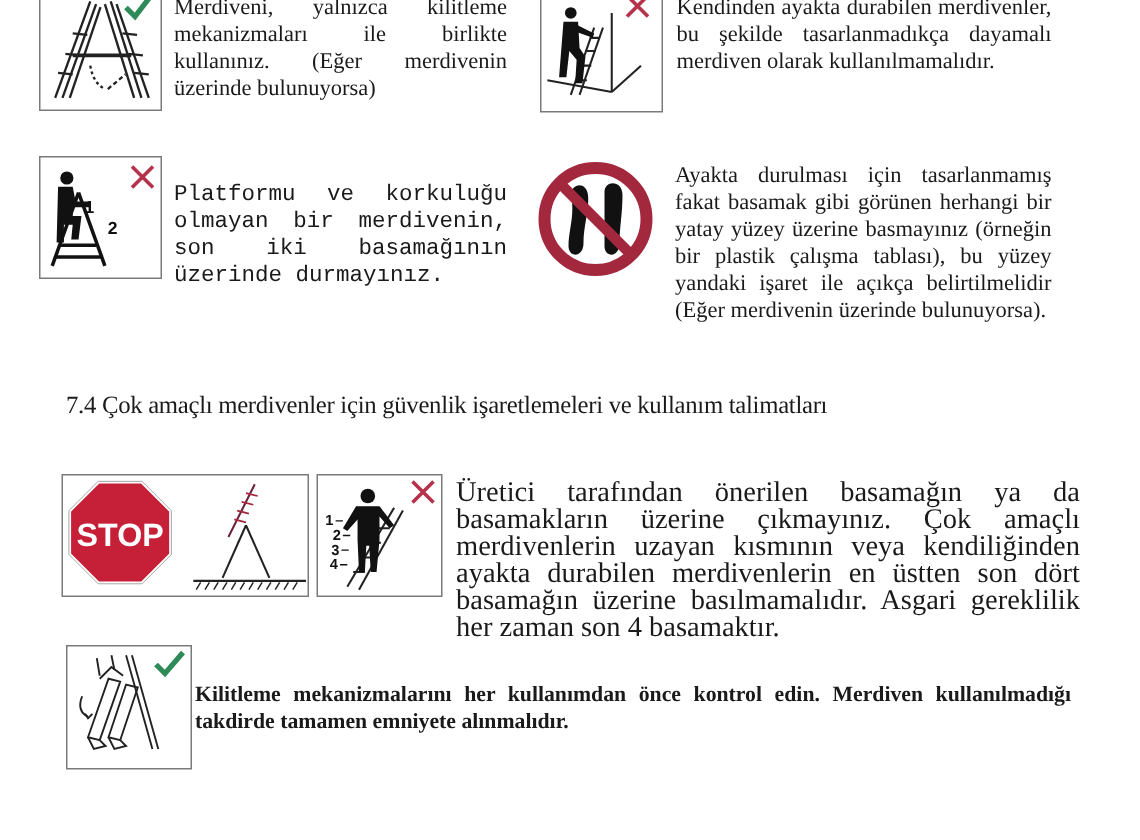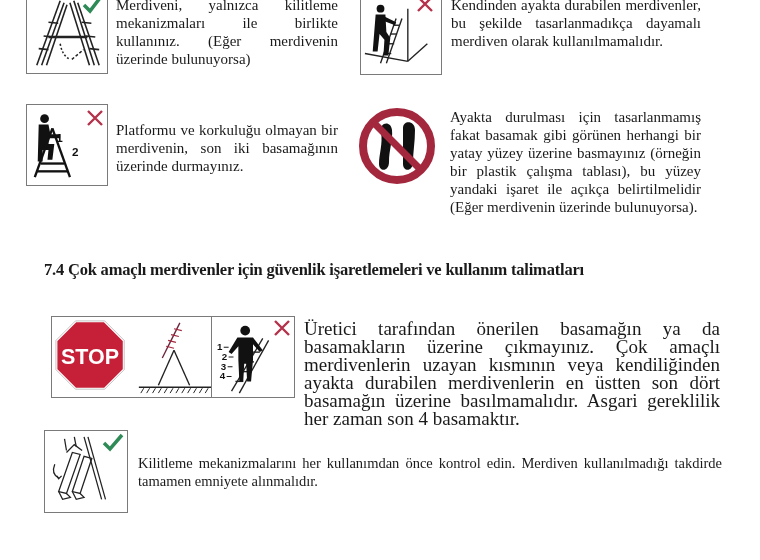--- a/index.html
+++ b/index.html
@@ -2,21 +2,21 @@
 <html><head>
 <meta charset="utf-8">
 <style>
   html, body { margin:0; padding:0; background:#ffffff; }
   body { width:760px; height:560px; position:relative; overflow:hidden;
          font-family:"Liberation Serif", "DejaVu Serif", serif; color:#1a1a1a; }
   .box { position:absolute; border:1px solid #7a7a7a; background:#fff; box-sizing:border-box; }
   .box svg { position:absolute; left:0; top:0; width:100%; height:100%; }
   .txt { position:absolute; font-size:15px; line-height:18px; }
   .just { text-align:justify; text-align-last:left; }
-  .heading { position:absolute; left:44px; top:260px; font-weight:bold; font-size:16.5px; letter-spacing:-0.2px;text-align:right; }
+  .heading { position:absolute; left:44px; top:260px; font-weight:normal; font-size:16.5px; letter-spacing:-0.2px;text-align:right; }
   .sign { position:absolute; }
 </style>
 </head>
 <body>
 
 <div class="box" style="left:26px; top:-6px; width:82px; height:80px;">
   <svg viewBox="0 0 82 80">
     <g stroke="#222" stroke-width="1.6" fill="none">
       <line x1="10" y1="72" x2="34" y2="6"></line>
         <line x1="15" y1="72" x2="38" y2="8"></line>
@@ -74,33 +74,33 @@
       <line x1="14" y1="60" x2="38" y2="60"></line>
         <line x1="10" y1="68" x2="42" y2="68"></line>
     </g>
     <text x="30" y="38" font-family="Liberation Sans, sans-serif" font-weight="bold" font-size="12" fill="#111">1</text>
     <text x="46" y="52" font-family="Liberation Sans, sans-serif" font-weight="bold" font-size="12" fill="#111">2</text>
   </svg>
 </div>
 <svg class="sign" style="left:86px; top:110px; width:18px; height:16px;" viewBox="0 0 18 16">
   <path d="M2 1 L16 15 M16 1 L2 15" stroke="#b5324b" stroke-width="2.4"></path>
 </svg>
-<div class="txt just" style="left:116px; top:121px; width:222px;">Platformu ve korkuluğu olmayan bir merdivenin, son iki basamağının üzerinde durmayınız.</div>
+<div class="txt just" style="left:116px; top:121px; width:222px;font-family:Liberation Mono, monospace;">Platformu ve korkuluğu olmayan bir merdivenin, son iki basamağının üzerinde durmayınız.</div>
 
 <svg class="sign" style="left:357px; top:106px; width:80px; height:80px;" viewBox="0 0 80 80">
   <circle cx="40" cy="40" r="34" fill="#fff" stroke="#a3273d" stroke-width="8"></circle>
   <path d="M24 26 C22 16 34 14 35 24 C36 34 32 44 32 56 C32 66 22 66 22 58 C22 48 26 38 24 26 Z" fill="#111"></path>
   <path d="M46 22 C46 14 58 14 58 24 C58 36 56 46 56 56 C56 66 46 66 46 58 C46 46 46 34 46 22 Z" fill="#111"></path>
   <line x1="16" y1="16" x2="64" y2="64" stroke="#a3273d" stroke-width="7"></line>
 </svg>
 <div class="txt just" style="left:450px; top:108px; width:251px;">Ayakta durulması için tasarlanmamış fakat basamak gibi görünen herhangi bir yatay yüzey üzerine basmayınız (örneğin bir plastik çalışma tablası), bu yüzey yandaki işaret ile açıkça belirtilmelidir (Eğer merdivenin üzerinde bulunuyorsa).</div>
 
 <div class="heading">7.4 Çok amaçlı merdivenler için güvenlik işaretlemeleri ve kullanım talimatları</div>
 
-<div class="box" style="left:41px; top:316px; width:165px; height:82px;margin-left:10px;">
+<div class="box" style="left:41px; top:316px; width:165px; height:82px;">
   <svg viewBox="0 0 165 82">
     <polygon points="23,4 53,4 73,24 73,54 53,74 23,74 3,54 3,24" fill="#c62038" stroke="#fff" stroke-width="3"></polygon>
     <polygon points="23,4 53,4 73,24 73,54 53,74 23,74 3,54 3,24" fill="none" stroke="#999" stroke-width="0.6"></polygon>
     <text x="38" y="48" text-anchor="middle" font-family="Liberation Sans, sans-serif" font-weight="bold" font-size="22" fill="#fff">STOP</text>
     <g stroke="#222" stroke-width="1.4" fill="none">
       <line x1="108" y1="70" x2="124" y2="34"></line>
         <line x1="140" y1="70" x2="124" y2="34"></line>
       <line x1="112" y1="42" x2="130" y2="6" stroke="#6b2238"></line>
       <line x1="88" y1="72" x2="165" y2="72"></line>
     </g>
@@ -170,13 +170,13 @@
       <path d="M10 34 Q6 44 14 48"></path>
       <path d="M12 46 L14 49 L17 46"></path>
       <line x1="20" y1="8" x2="22" y2="20"></line>
         <line x1="30" y1="6" x2="32" y2="16"></line>
     </g>
   </svg>
 </div>
 <svg class="sign" style="left:102px; top:433px; width:22px; height:19px;" viewBox="0 0 22 19">
   <path d="M2 10 L8 16 L20 2" stroke="#2e8b57" stroke-width="3.5" fill="none"></path>
 </svg>
-<div class="txt" style="left:138px; top:454px; width:584px; font-size:14.5px; text-align:justify; text-align-last:left;">Kilitleme mekanizmalarını her kullanımdan önce kontrol edin. Merdiven kullanılmadığı takdirde tamamen emniyete alınmalıdır.</div>
+<div class="txt" style="left:130px; top:454px; width:584px; font-size:14.5px; text-align:justify; text-align-last:left;font-weight:bold;">Kilitleme mekanizmalarını her kullanımdan önce kontrol edin. Merdiven kullanılmadığı takdirde tamamen emniyete alınmalıdır.</div>
 
 </body></html>

